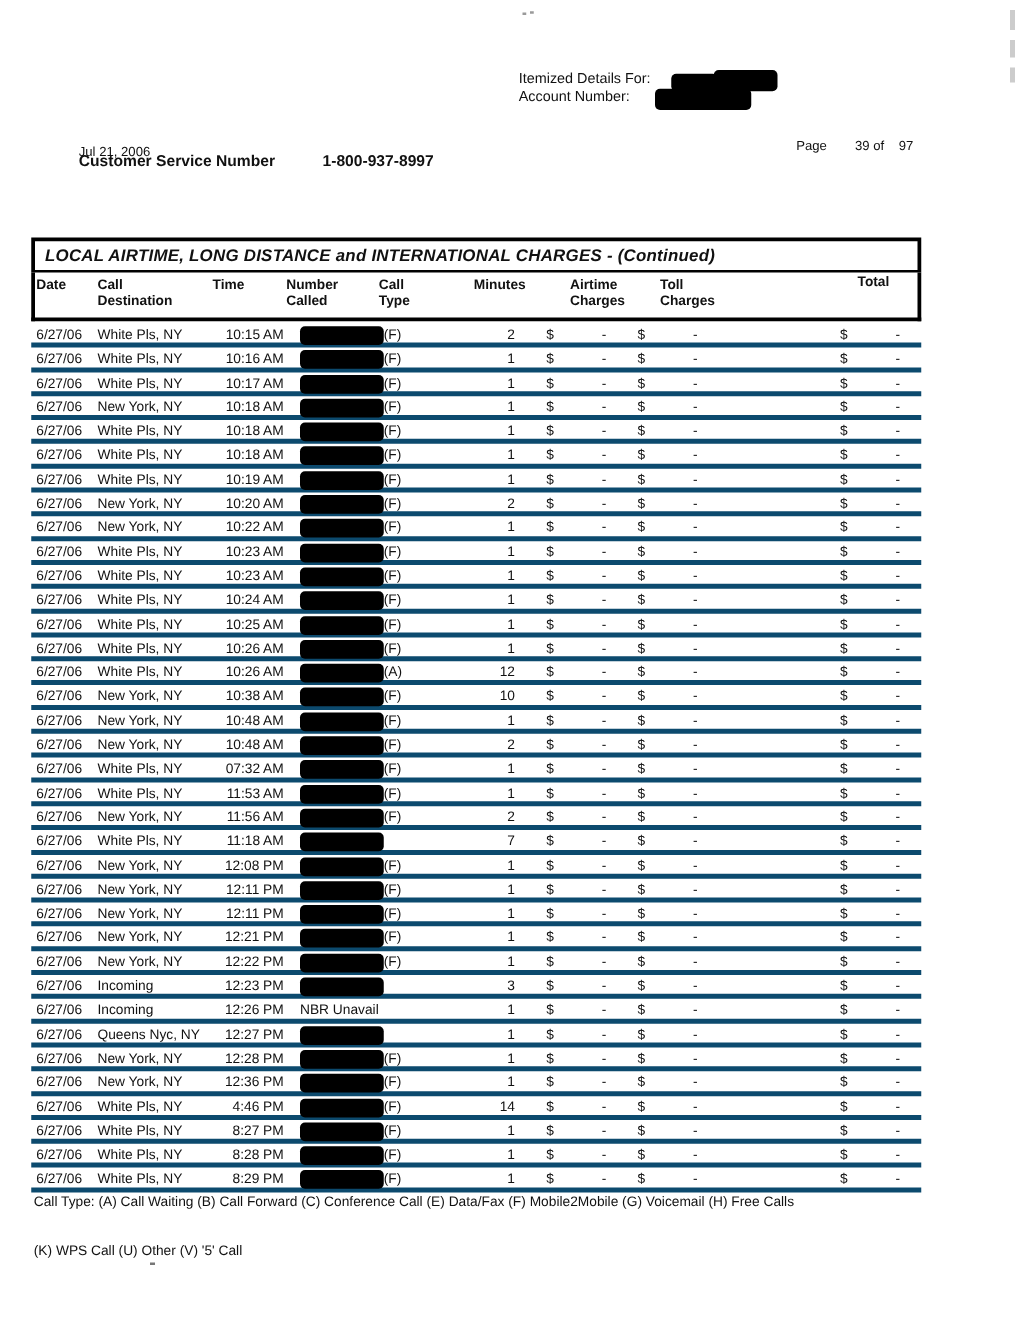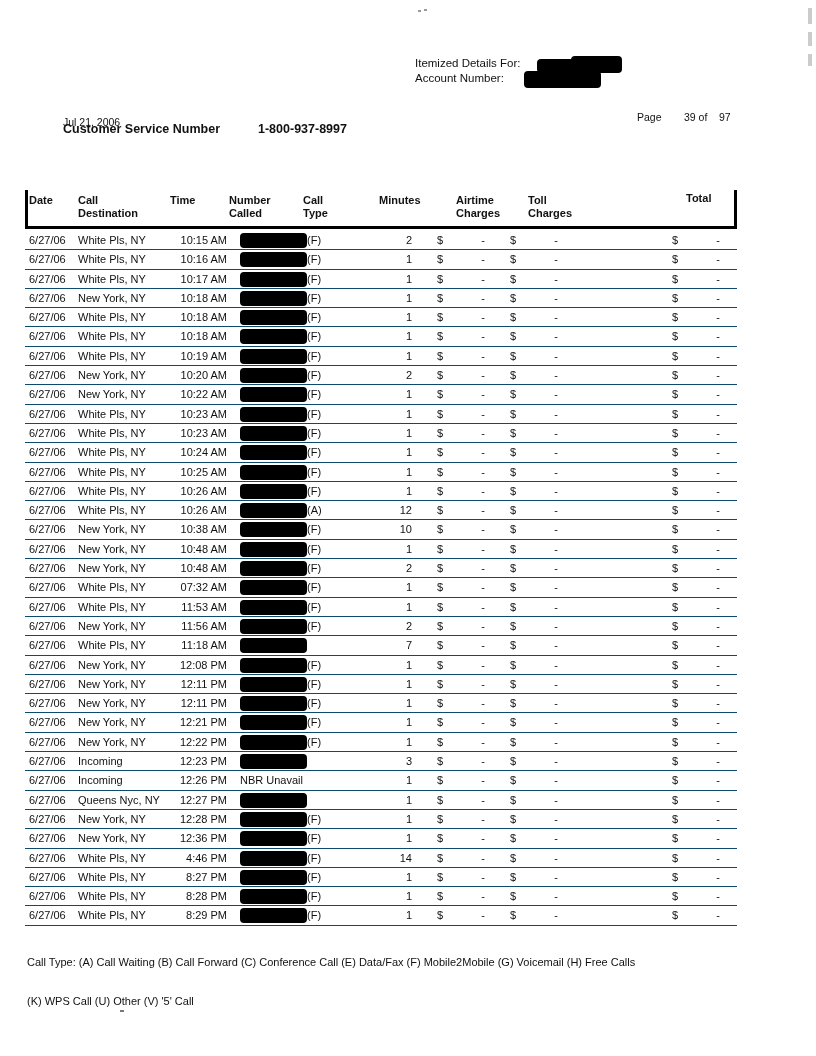--- a/index.html
+++ b/index.html
@@ -38,21 +38,21 @@
   .hcell {
     position:absolute; top:4px; font-size:11px; font-weight:bold;
     line-height:13px; white-space:pre-line;
   }
   .h-date{left:1px;} .h-dest{left:50px;} .h-time{left:142px;}
   .h-number{left:201px;} .h-type{left:275px;} .h-minutes{left:351px;}
   .h-airtime{left:428px;} .h-toll{left:500px;} .h-total{left:658px; top:2px;}
 
   .rows { position:relative; margin-top:2px; }
   .row {
-    position:relative; height:19.3px; border-bottom:1px solid #0c4a6e;
+    position:relative; height:19.3px; border-bottom:4px solid #0c4a6e;
     font-size:11px;
   }
   .c { position:absolute; top:2px; line-height:15px; white-space:nowrap; }
   .c-date { left:4px; }
   .c-dest { left:53px; }
   .c-time { left:128px; width:74px; text-align:right; }
   .c-num  { left:215px; width:85px; }
   .c-type { left:282px; }
   .c-min  { left:330px; width:57px; text-align:right; }
   .money  { position:absolute; top:2px; display:flex; justify-content:space-between; line-height:15px; }
@@ -86,20 +86,21 @@
 <div class="abs csn" style="left:258px; top:94px;">1-800-937-8997</div>
 <div class="abs datel" style="left:63px; top:116px;">Jul 21, 2006</div>
 
 <div class="abs pageline" style="top:111px; left:0; width:816px; height:14px;">
   <span style="left:637px;">Page</span>
   <span style="left:684px;">39 of</span>
   <span style="left:719px;">97</span>
 </div>
 
 <div class="table-box">
+  <div class="title-bar">LOCAL AIRTIME, LONG DISTANCE and INTERNATIONAL CHARGES  - (Continued)</div>
   <div class="header-bar">
     <div class="hcell h-date">Date</div>
     <div class="hcell h-dest">Call
 Destination</div>
     <div class="hcell h-time">Time</div>
     <div class="hcell h-number">Number
 Called</div>
     <div class="hcell h-type">Call
 Type</div>
     <div class="hcell h-minutes">Minutes</div>

